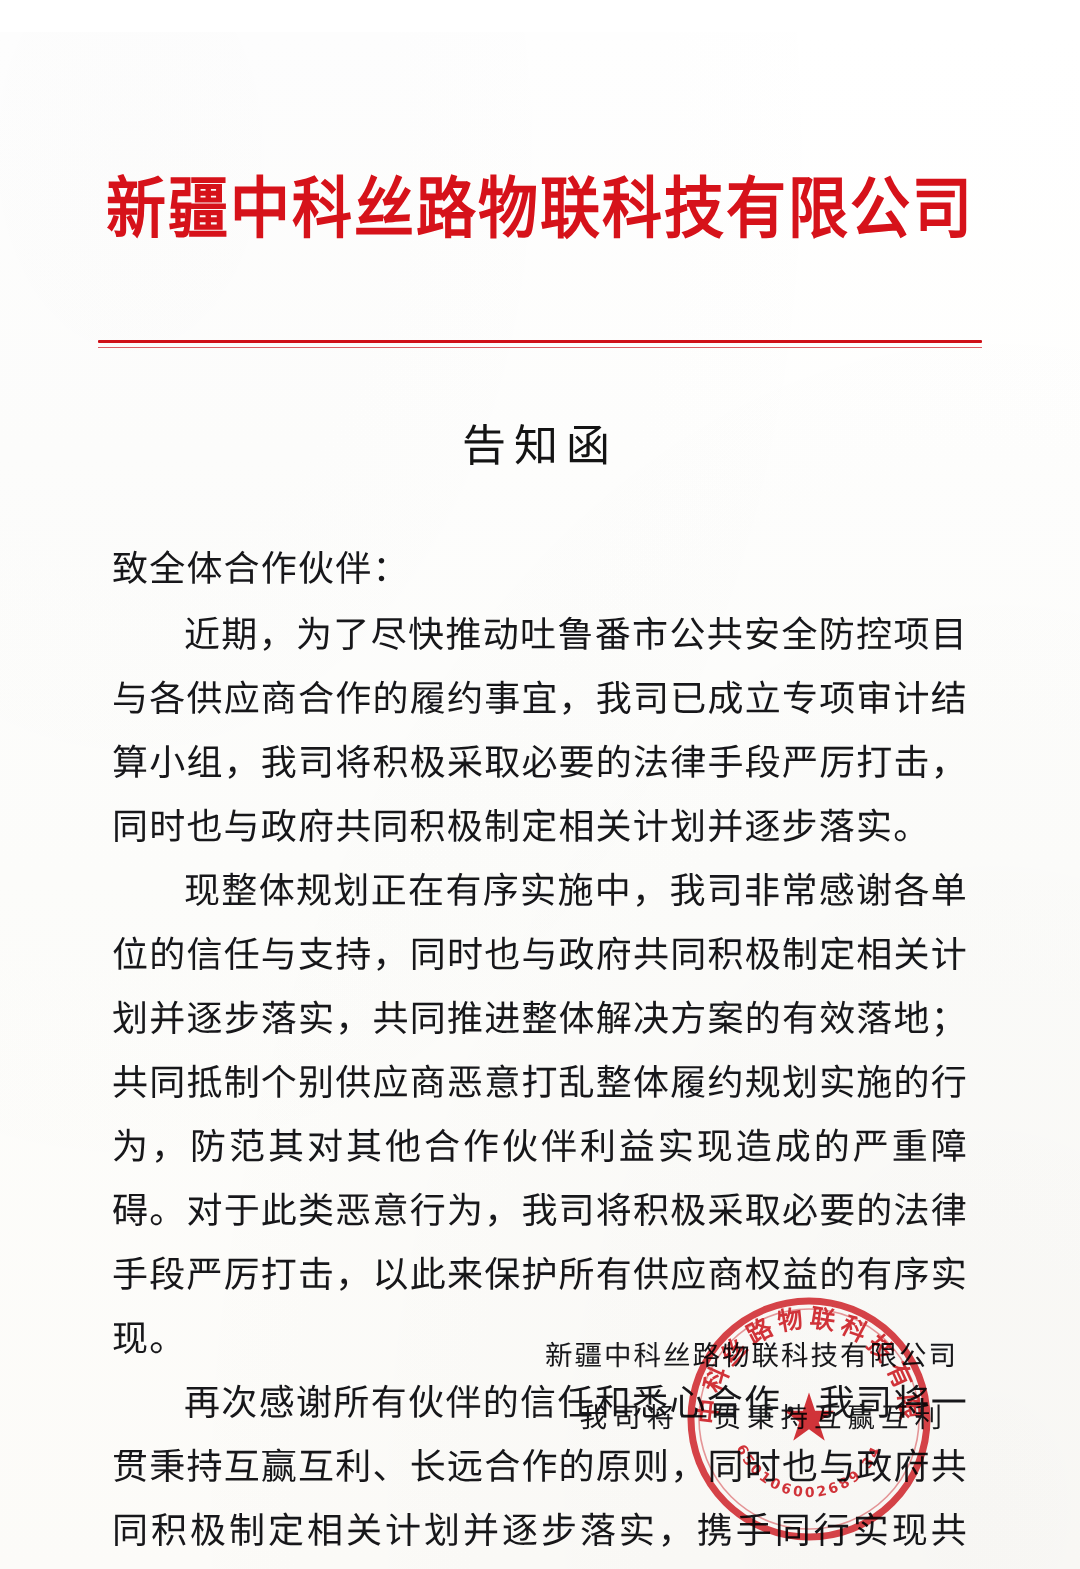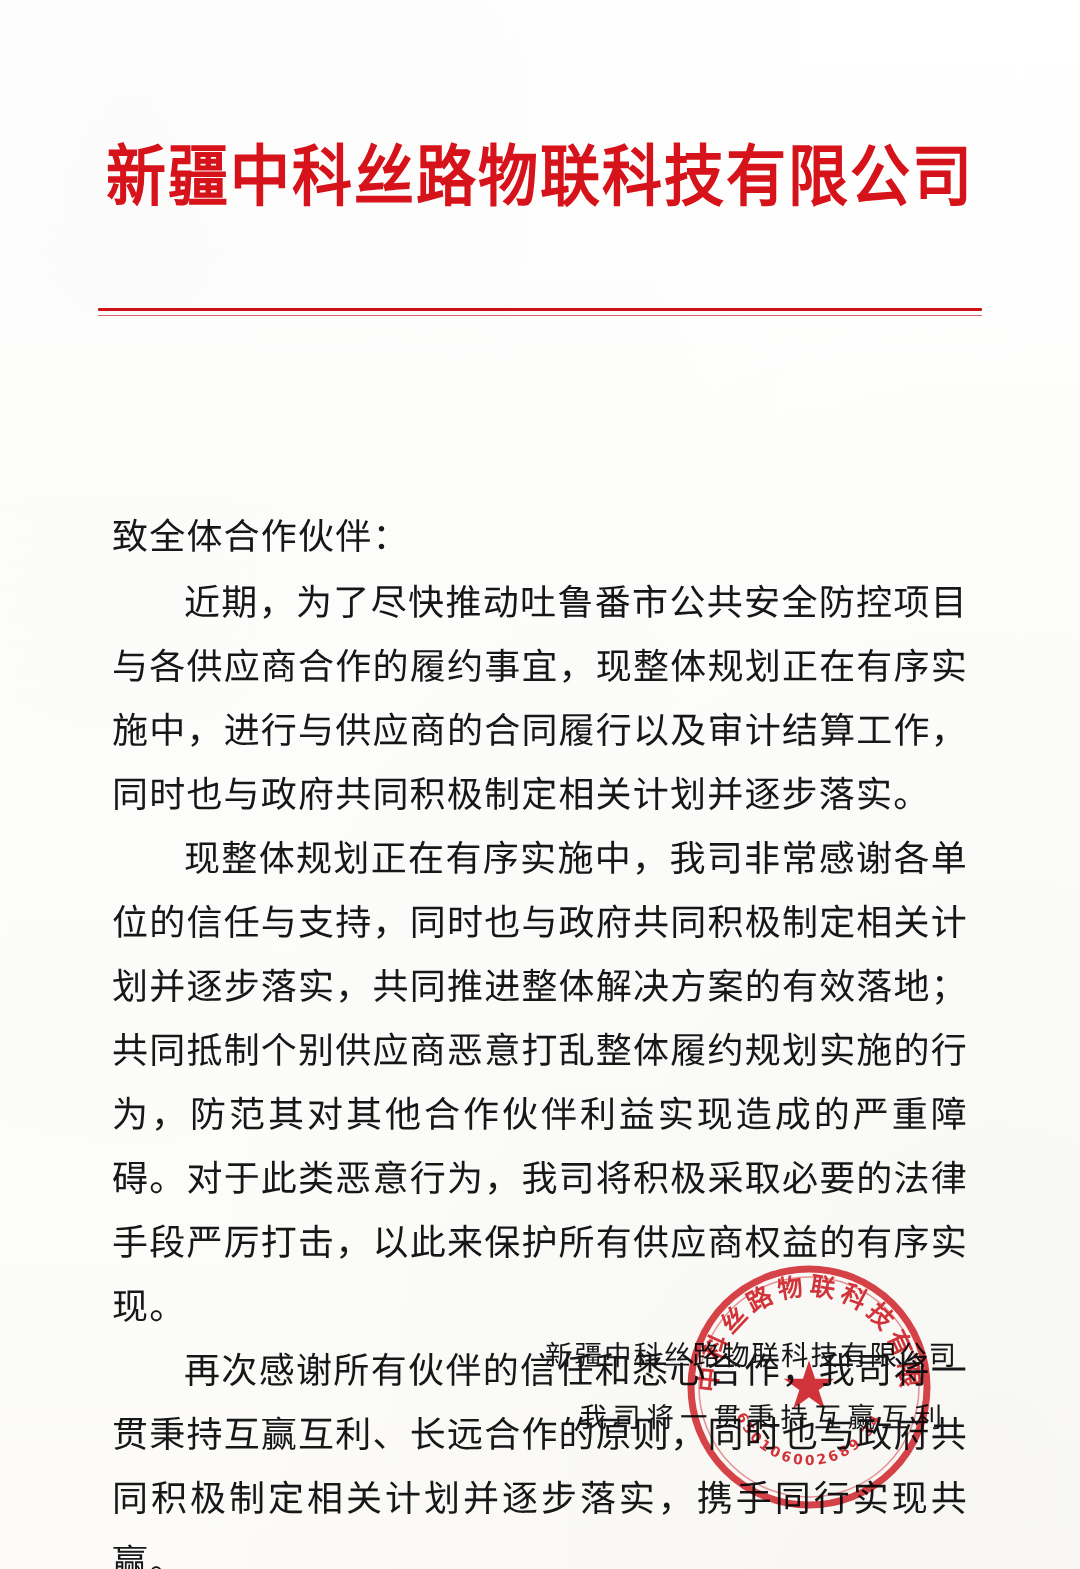--- a/index.html
+++ b/index.html
@@ -12,20 +12,21 @@
     height: 1569px;
     position: relative;
     font-family: "Liberation Serif", "DejaVu Serif", serif;
     overflow: hidden;
   }
 
   .page {
     position: absolute;
     inset: 0;
     background: linear-gradient(180deg, #ffffff 0%, #fdfdfb 55%, #fcfbf8 100%);
+    margin-top: 32px;
   }
 
   
   .paper-tint {
     position: absolute;
     inset: 0;
     background:
       radial-gradient(ellipse at 12% 8%, rgba(0,0,0,0.012), rgba(0,0,0,0) 60%),
       radial-gradient(ellipse at 92% 96%, rgba(0,0,0,0.02), rgba(0,0,0,0) 62%);
     pointer-events: none;
@@ -144,24 +145,25 @@
 
   <div class="letterhead">
     <div class="company-title">新疆中科丝路物联科技有限公司</div>
   </div>
 
   <div class="rule-wrap">
     <div class="rule-thick"></div>
     <div class="rule-thin"></div>
   </div>
 
+  <div class="doc-title">告知函</div>
 
   <div class="body-block">
     <p class="salutation">致全体合作伙伴：</p>
-    <p class="para">近期，为了尽快推动吐鲁番市公共安全防控项目与各供应商合作的履约事宜，现整体规划正在有序实施中，进行与供应商的合同履行以及审计结算工作，同时也与政府共同积极制定相关计划并逐步落实。</p>
+    <p class="para">近期，为了尽快推动吐鲁番市公共安全防控项目与各供应商合作的履约事宜，我司已成立专项审计结算小组，我司将积极采取必要的法律手段严厉打击，同时也与政府共同积极制定相关计划并逐步落实。</p>
     <p class="para">现整体规划正在有序实施中，我司非常感谢各单位的信任与支持，同时也与政府共同积极制定相关计划并逐步落实，共同推进整体解决方案的有效落地；共同抵制个别供应商恶意打乱整体履约规划实施的行为，防范其对其他合作伙伴利益实现造成的严重障碍。对于此类恶意行为，我司将积极采取必要的法律手段严厉打击，以此来保护所有供应商权益的有序实现。</p>
     <p class="para">再次感谢所有伙伴的信任和悉心合作，我司将一贯秉持互赢互利、长远合作的原则，同时也与政府共同积极制定相关计划并逐步落实，携手同行实现共赢。</p>
   </div>
 
   <div class="sign-block">
     <div class="sign-line">新疆中科丝路物联科技有限公司</div>
     <div class="sign-line sign-date">我司将一贯秉持互赢互利</div>
   </div>
 
   <div class="seal">

